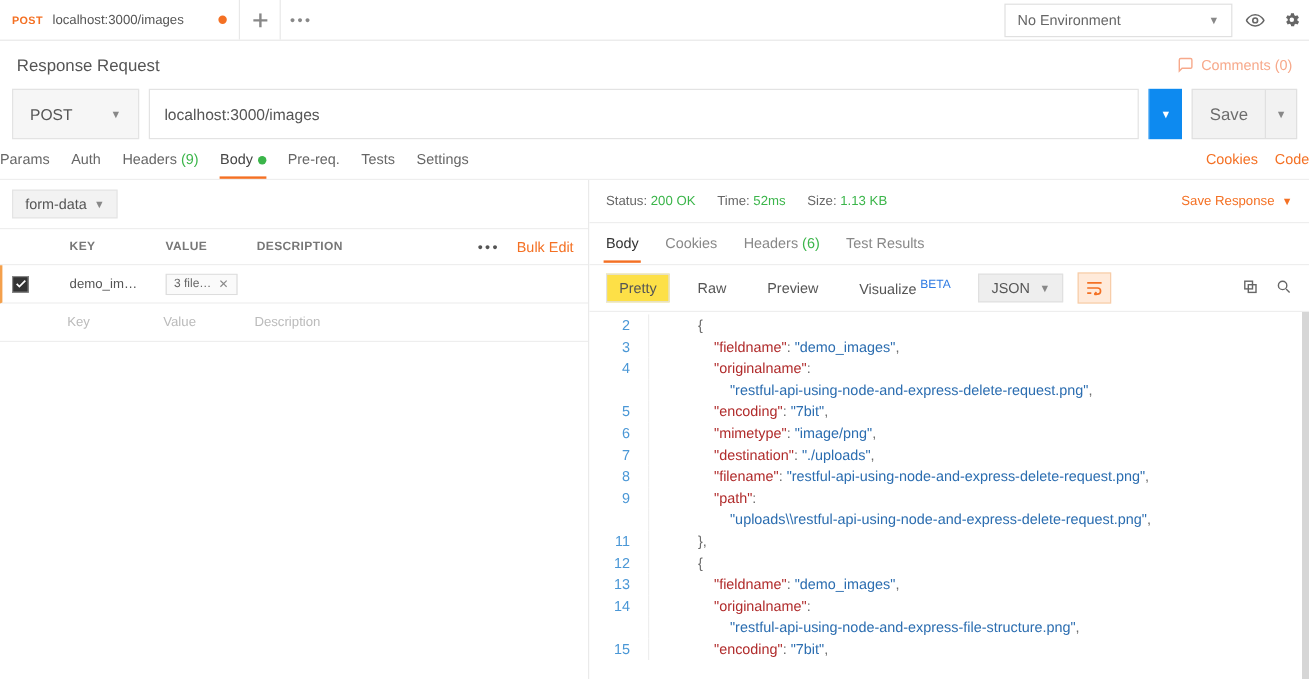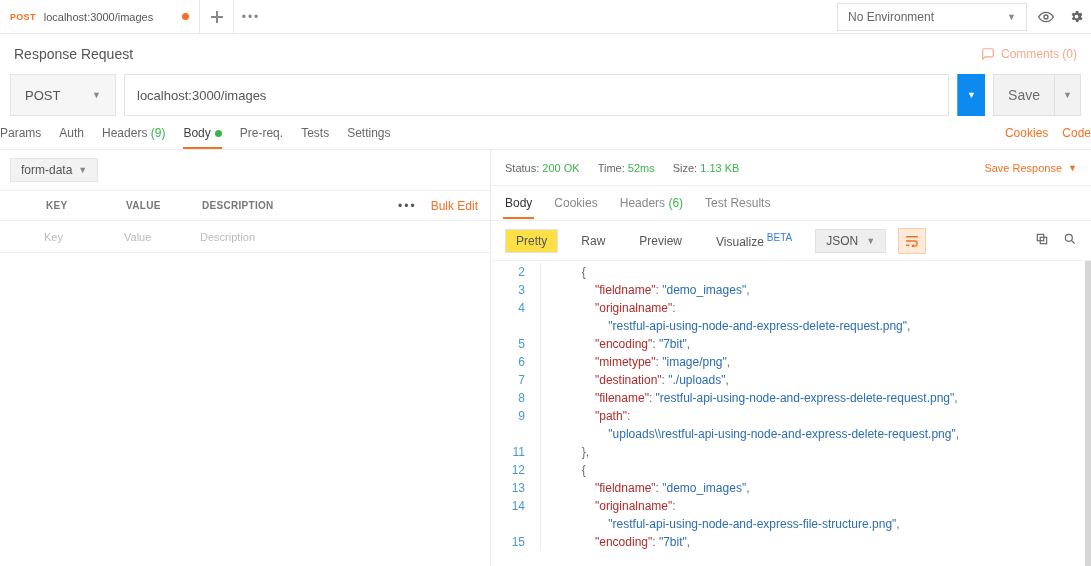--- a/index.html
+++ b/index.html
@@ -34,21 +34,21 @@
 .req-tabs .extras{margin-left:auto;display:flex;gap:14px;color:#f47023;}
 .split { display:flex; height:calc(566px - 34px - 40px - 42px - 34px); }
 .left-pane{width:491px;border-right:1px solid #eaeaea;display:flex;flex-direction:column;}
 .right-pane{flex:1;display:flex;flex-direction:column;overflow:hidden;}
 .formdata-type{padding:8px 10px;}
 .formdata-chip{display:inline-flex;align-items:center;background:#f2f2f2;border:1px solid #e4e4e4;padding:4px 10px;gap:6px;color:#555;}
 .kv-table{border-top:1px solid #eee;}
 .kv-head{display:flex;align-items:center;height:30px;border-bottom:1px solid #eee;}
 .kv-head .cell{padding:0 10px;font-size:10px;color:#777;font-weight:600;letter-spacing:.3px;}
 .col-chk{width:36px;}
-.col-key{width:80px;}
+.col-key{width:80px;margin-left:12px;}
 .col-val{width:76px;}
 .col-desc{flex:1;}
 .kv-head .tail{margin-left:auto;display:flex;align-items:center;gap:14px;padding-right:12px;}
 .bulk{color:#f47023;font-size:12px;}
 .kv-row{display:flex;align-items:center;height:32px;border-bottom:1px solid #eee;}
 .kv-row .cell{padding:0 8px;font-size:11px;color:#555;overflow:hidden;text-overflow:ellipsis;white-space:nowrap;}
 .chkbox{width:14px;height:14px;border:1px solid #888;background:#333;display:flex;align-items:center;justify-content:center;}
 .chkbox svg{fill:#fff;}
 .filechip{display:inline-flex;align-items:center;border:1px solid #ddd;padding:2px 6px;font-size:10px;color:#666;gap:6px;background:#fafafa;}
 .kv-row.empty .cell{color:#bbb;}
@@ -172,20 +172,35 @@
       <div class="kv-head">
         <div class="cell col-chk"></div>
         <div class="cell col-key">KEY</div>
         <div class="cell col-val">VALUE</div>
         <div class="cell col-desc">DESCRIPTION</div>
         <div class="tail">
           <span class="dots">•••</span>
           <span class="bulk">Bulk Edit</span>
         </div>
       </div>
+      <div class="kv-row left-border-orange">
+        <div class="cell col-chk">
+            <div class="chkbox">
+              <svg width="9" height="9" viewBox="0 0 10 10">
+                <path d="M1 5l2.5 2.5L9 2" stroke="#fff" stroke-width="1.6" fill="none"></path>
+              </svg>
+            </div>
+          </div>
+        <div class="cell col-key">demo_im…</div>
+        <div class="cell col-val"><span class="filechip">
+              <span>3 file…</span>
+              <span style="color:#888">✕</span>
+            </span></div>
+        <div class="cell col-desc"></div>
+      </div>
       <div class="kv-row empty">
         <div class="cell col-chk"></div>
         <div class="cell col-key">Key</div>
         <div class="cell col-val">Value</div>
         <div class="cell col-desc">Description</div>
       </div>
     </div>
   </div>
 
   <div class="right-pane">

